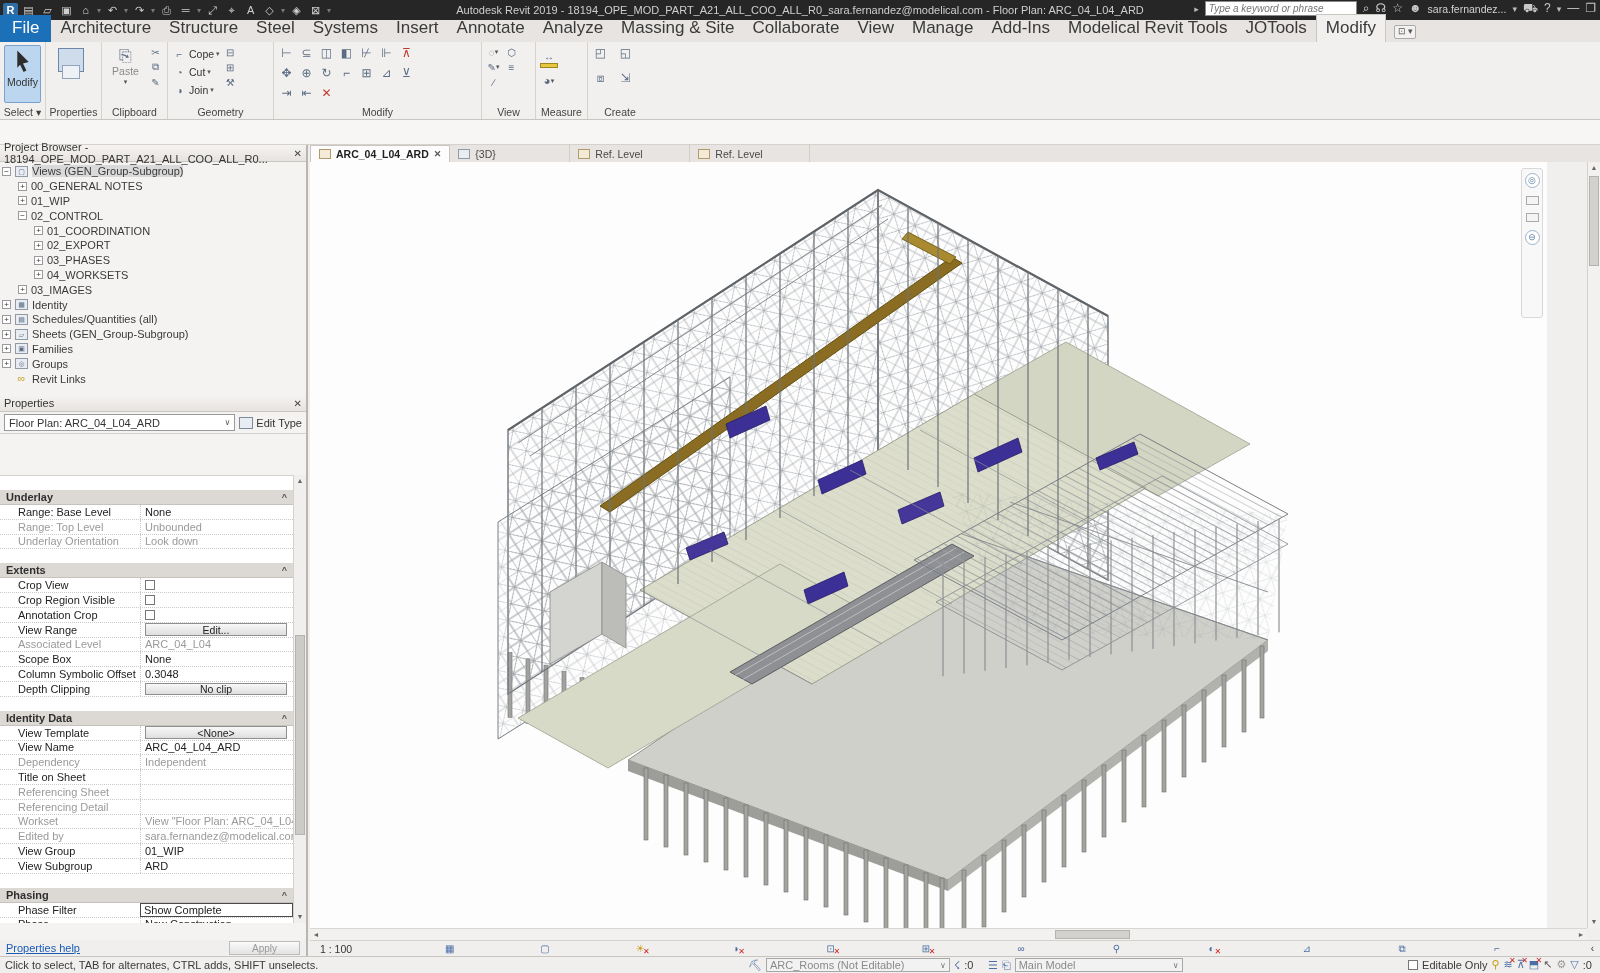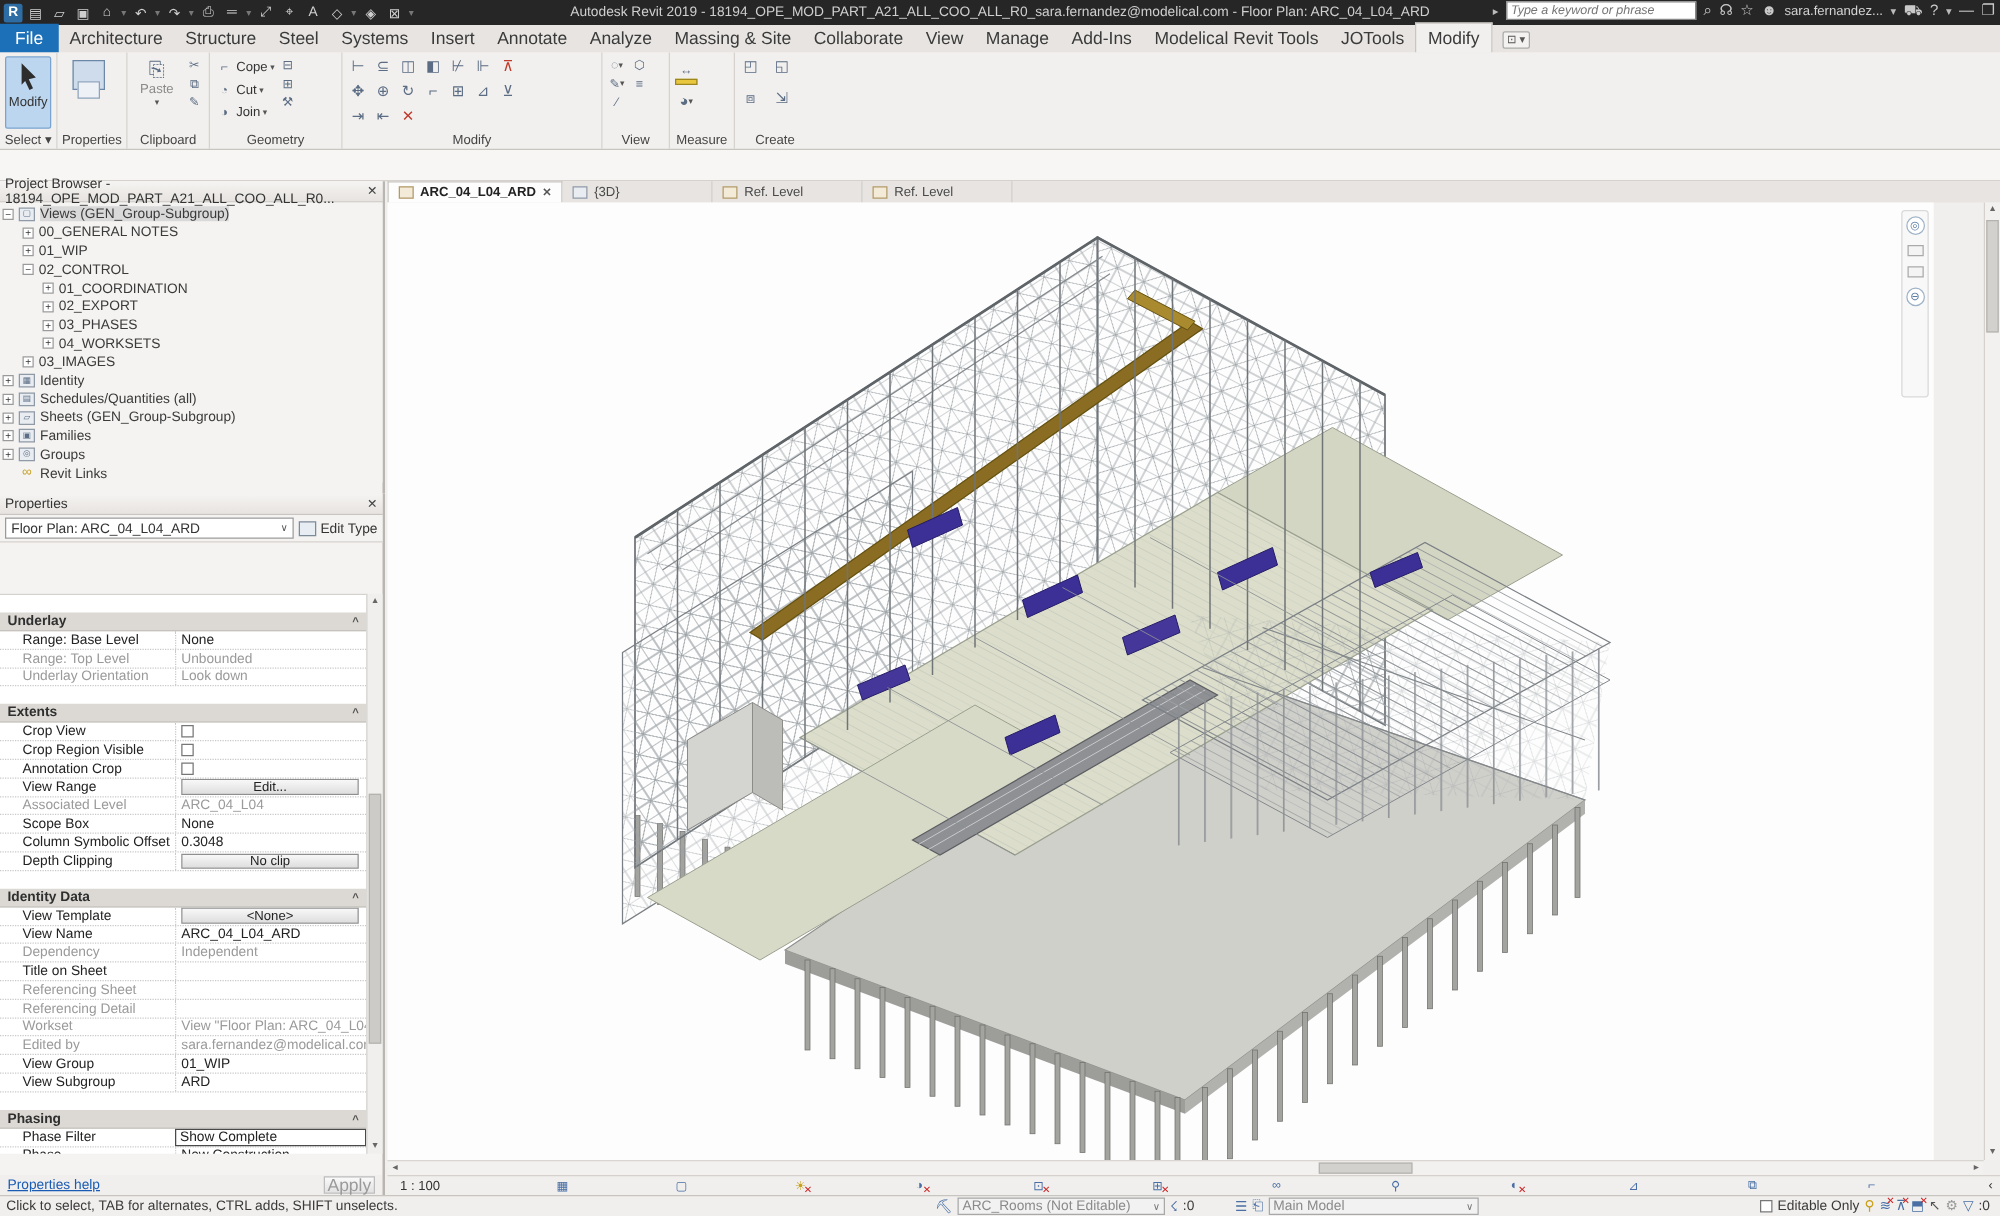--- a/index.html
+++ b/index.html
@@ -21,21 +21,21 @@
   .tb-caret { color:#bbb; font-size:9px; }
   #search-box { width:152px; height:15px; background:#fff; border:1px solid #888;
     font-style:italic; color:#8a8a8a; font-size:10px; padding:0 3px;
     font-family:"Liberation Sans", sans-serif; }
   .tb-ic { color:#c9c9c9; font-size:12px; line-height:15px; }
   .tb-user { color:#d2d2d2; font-size:10.5px; }
 
   
   #tabrow { position:absolute; top:20px; left:0; width:1600px; height:22px;
     background:#e7e4e1; display:flex; align-items:flex-end; }
-  .rtab { padding:3px 9px 4px; font-size:14px; color:#3a3a3a; cursor:default; }
+  .rtab { padding:3px 9px 4px; font-size:17px; color:#3a3a3a; cursor:default; }
   .rtab.file { background:#1c70b8; color:#fff; padding:3px 12px 4px; }
   .rtab.active { background:#f2f0ee; border:1px solid #c9c6c2; border-bottom:none; }
   .rtab-opt { margin-left:8px; font-size:9px; color:#555; border:1px solid #aaa;
     border-radius:2px; padding:0 3px; background:#f4f2f0; height:14px; margin-bottom:3px; }
 
   
   #ribbon { position:absolute; top:42px; left:0; width:1600px; height:78px;
     background:#f2f0ee; border-bottom:1px solid #c9c6c2; display:flex; }
   .panel { position:relative; height:100%; border-right:1px solid #d6d3cf;
     padding:3px 4px 14px; display:flex; gap:3px; }
@@ -115,21 +115,21 @@
     background:#f0efed; border-left:1px solid #d5d2ce; }
   #props-scroll .thumb { position:absolute; left:1px; right:1px; top:160px; height:200px;
     background:#cdcbc8; border:1px solid #b5b3b0; }
   .scr-ar { position:absolute; left:0; right:0; height:12px; text-align:center;
     font-size:7px; color:#666; line-height:12px; }
   #props-footer { position:absolute; top:940px; left:0; width:308px; height:16px;
     background:#f0efed; border-right:2px solid #b9b6b2; display:flex; align-items:center;
     padding:0 6px; }
   #props-help { color:#1a5bb5; text-decoration:underline; }
   #apply-btn { margin-left:auto; color:#9a9a9a; background:linear-gradient(#fafafa,#e2e2e2);
-    border:1px solid #bdbdbd; padding:0 2px; height:14px; font-size:14px;
+    border:1px solid #bdbdbd; padding:0 22px; height:14px; font-size:10px;
     display:flex; align-items:center; }
 
   
   #viewtabs { position:absolute; top:145px; left:310px; right:0; height:17px;
     background:#e7e4e1; display:flex; align-items:flex-end; }
   .vtab { display:flex; align-items:center; gap:5px; padding:2px 8px; height:17px;
     font-size:10.5px; color:#4a4a4a; border-right:1px solid #d2cfcb; min-width:120px; }
   .vtab.active { background:#fdfdfd; font-weight:bold; color:#222;
     border:1px solid #c9c6c2; border-bottom:none; }
   .vt-ic { width:12px; height:10px; border:1px solid #b29a6a; background:#f3ead8; flex:none; }
@@ -165,21 +165,21 @@
   .vcb-ic .rx { position:absolute; right:-2px; bottom:-1px; color:#cc2222; font-size:8px; }
   .vcb-ic.yellow { color:#c8a018; }
 
   
   #statusbar { position:absolute; top:956px; left:0; width:1600px; height:17px;
     background:#f0efed; border-top:1px solid #c8c5c1; font-size:11px; color:#3a3a3a; }
   #status-msg { position:absolute; left:5px; top:2px; }
   .sb-group { position:absolute; top:1px; display:flex; align-items:center; gap:4px; }
   .sb-ic { font-size:11px; color:#4a6fa5; position:relative; }
   .sb-ic .rx { position:absolute; right:-3px; top:-2px; color:#cc2222; font-size:8px; }
-  .sb-combo { width:166px; height:14px; background:#fff; border:1px solid #a8a8a8;
+  .sb-combo { width:184px; height:14px; background:#fff; border:1px solid #a8a8a8;
     display:flex; align-items:center; padding:0 3px; color:#555; }
   .sb-combo.dis { background:#f2f2f2; color:#8a8a8a; }
   .sb-combo .dd { margin-left:auto; font-size:8px; color:#777; }
 </style>
 </head>
 <body>
 
 <div id="titlebar">
   <div class="qat">
     <span class="qat-ic logo">R</span>

